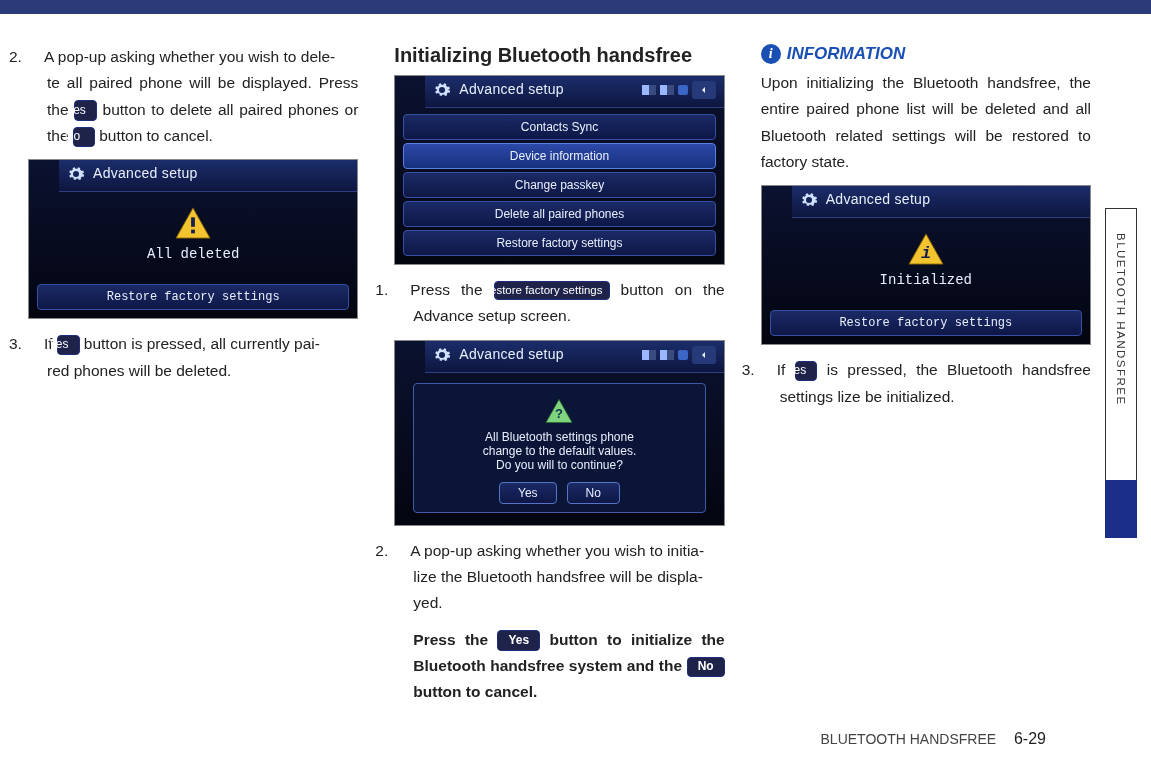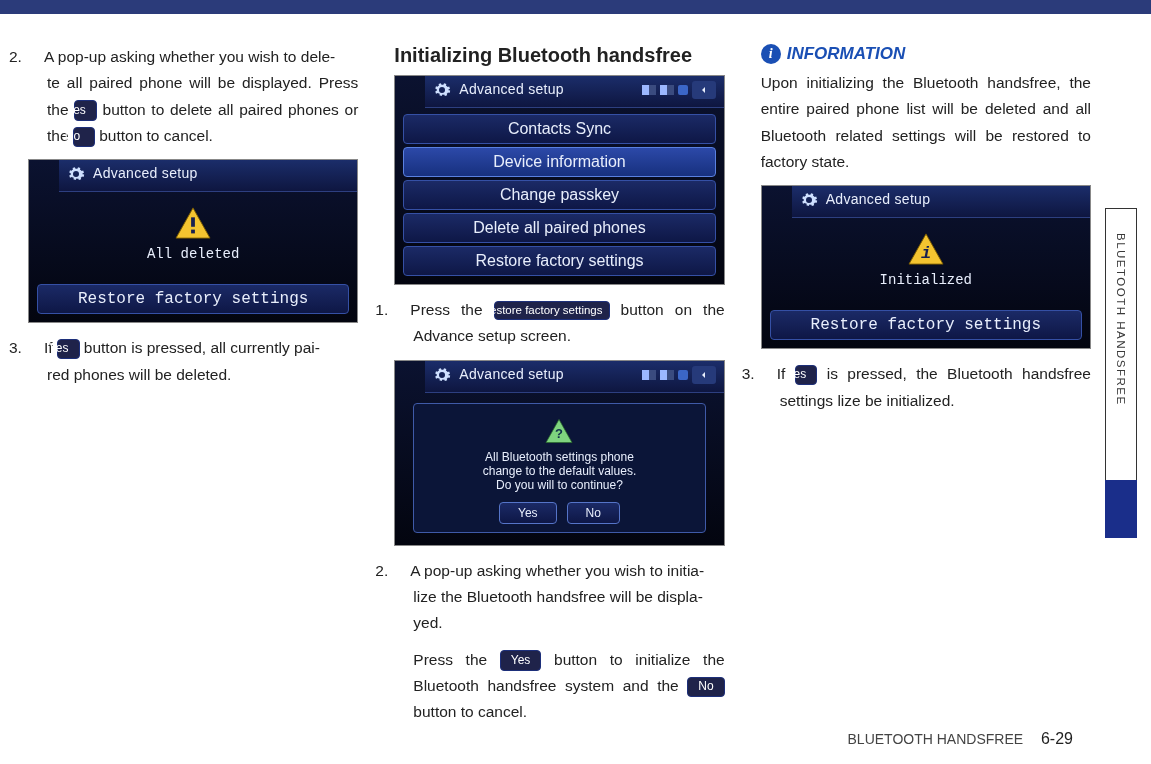--- a/index.html
+++ b/index.html
@@ -15,21 +15,21 @@
   .topbar { height: 14px; background: #2b3b7a; }
   .content {
     display: flex;
     gap: 36px;
     padding: 30px 60px 10px 28px;
   }
   .col { flex: 1 1 0; min-width: 0; }
   .step { font-size: 15.5px; line-height: 1.7; margin-bottom: 10px; text-align: justify; }
   .step .num { display: inline-block; width: 16px; }
   .ind { padding-left: 19px; text-indent: -19px; }
-  .subind { padding-left: 19px; }
+  .subind { padding-left: 19px; font-weight: bold; }
   .h2 { font-size: 20px; font-weight: 700; margin-bottom: 0; }
   .btn {
     display: inline-block;
     border: 1px solid #1d2f7a;
     border-radius: 4px;
     background: #1f234a;
     color: #fff;
     font-size: 12px;
     padding: 1.5px 10px;
     line-height: 1.3;
@@ -68,21 +68,21 @@
   .backbtn svg { width:12px; height:12px; }
   .gearicon svg { width:18px; height:18px; }
 
   .menu { padding: 6px 8px 8px; display:flex; flex-direction:column; gap:3px; }
   .mbtn {
     background: linear-gradient(#1b2a66, #0e1746);
     border: 1px solid #3550a5;
     border-radius: 4px;
     text-align: center;
     padding: 5px 16px;
-    font-size: 16px;
+    font-size: 12px;
   }
   .mbtn.hi { background: linear-gradient(#2c49a8, #17307e); border-color:#5a80e0; }
 
   .body-center { text-align:center; padding: 10px 8px 8px; font-family: Liberation Mono, monospace; }
   .warn-tri {
     width: 38px; height: 34px; margin: 4px auto 6px;
     display:flex; align-items:center; justify-content:center;
   }
   .warn-tri svg { width:100%; height:100%; }
   .big-msg { font-size: 14px; margin: 6px 0 8px; }
@@ -110,21 +110,21 @@
   }
   .side-tab span {
     writing-mode: vertical-rl;
     font-size: 11.5px; letter-spacing: 1.5px; color:#3a3a3a;
   }
   .side-block {
     position:absolute; right:14px; top:480px; width:32px; height:58px; background:#1a2e8a;
   }
 
   .footer {
-    position:absolute; bottom:16px; right:78px;
+    position:absolute; bottom:16px; right:105px;
     font-size: 14px; color:#444;
   }
   .footer .pg { font-size:16px; color:#222; margin-left:14px;}
 </style>
 </head>
 <body>
 
 <div class="topbar"></div>
 
 <div class="content">

